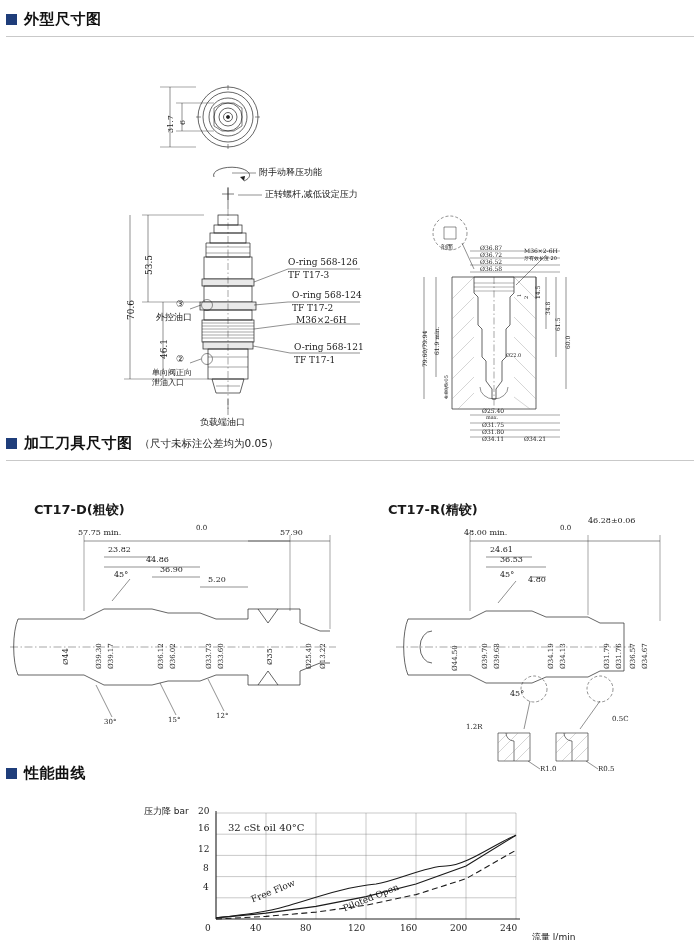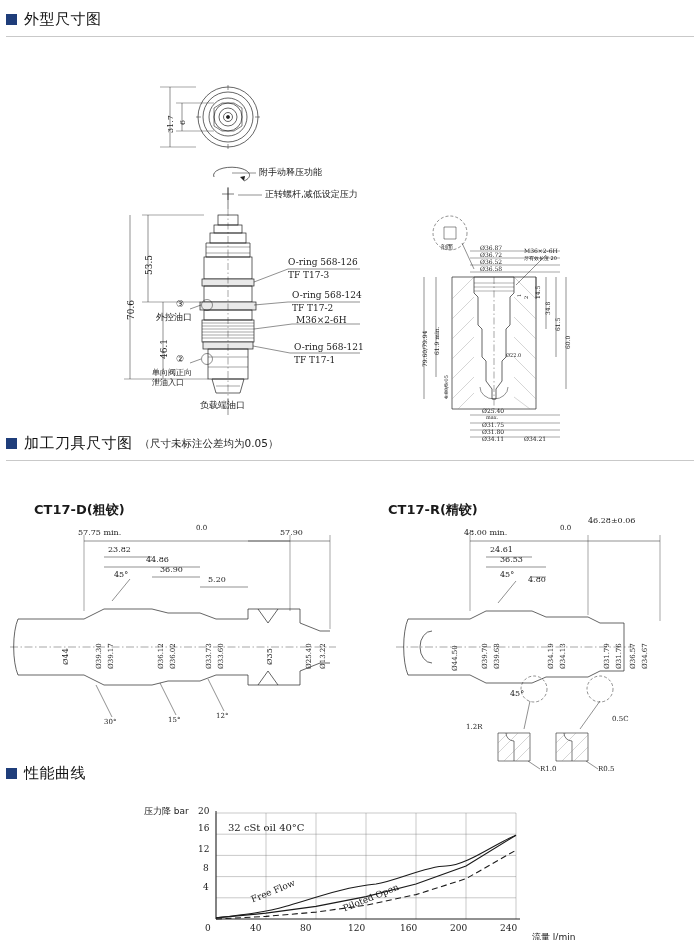--- a/index.html
+++ b/index.html
@@ -15,21 +15,21 @@
   .section { position:relative; }
   .sec-head {
     display:flex; align-items:center; gap:7px;
     padding-left:6px;
   }
   .sec-mark {
     width:11px; height:11px; background:#1f3d7a; display:inline-block;
     flex:none;
   }
   .sec-title {
-    font-size:15px; font-weight:normal; color:#111; letter-spacing:0.5px;
+    font-size:15px; font-weight:bold; color:#111; letter-spacing:0.5px;
     font-family:"DejaVu Sans", sans-serif;
   }
   .sec-note {
     font-size:10.5px; font-weight:normal; color:#222;
     font-family:"DejaVu Sans", sans-serif;
   }
   .hr {
     height:1px; background:#c9c9c9; margin:7px 6px 0 6px;
   }
   .canvas { position:relative; }
@@ -220,21 +220,21 @@
 
     <div class="lbl t8 serif rot90" style="left:167px;top:96px;">31.7</div>
     <div class="lbl t8 serif rot90" style="left:179px;top:88px;">6</div>
 
     <div class="lbl t9 serif rot90" style="left:145px;top:238px;">53.5</div>
     <div class="lbl t9 serif rot90" style="left:127px;top:283px;">70.6</div>
     <div class="lbl t9 serif rot90" style="left:160px;top:322px;">46.1</div>
 
     <div class="lbl t9" style="left:259px;top:131px;">附手动释压功能</div>
     <div class="lbl t9" style="left:265px;top:153px;">正转螺杆,减低设定压力</div>
-    <div class="lbl t9" style="left:200px;top:364px;">负载端油口</div>
+    <div class="lbl t9" style="left:200px;top:381px;">负载端油口</div>
 
     <div class="lbl t9" style="left:176px;top:263px;">③</div>
     <div class="lbl t9" style="left:156px;top:276px;text-align:center;">外控油口</div>
     <div class="lbl t9" style="left:176px;top:318px;">②</div>
     <div class="lbl t8" style="left:152px;top:331px;width:44px;white-space:normal;line-height:1.2;">单向阀正向泄油入口</div>
 
     <div class="lbl t9 serif" style="left:288px;top:221px;">O-ring 568-126</div>
     <div class="lbl t9 serif" style="left:288px;top:234px;">TF T17-3</div>
     <div class="lbl t9 serif" style="left:292px;top:254px;">O-ring 568-124</div>
     <div class="lbl t9 serif" style="left:292px;top:267px;">TF T17-2</div>

